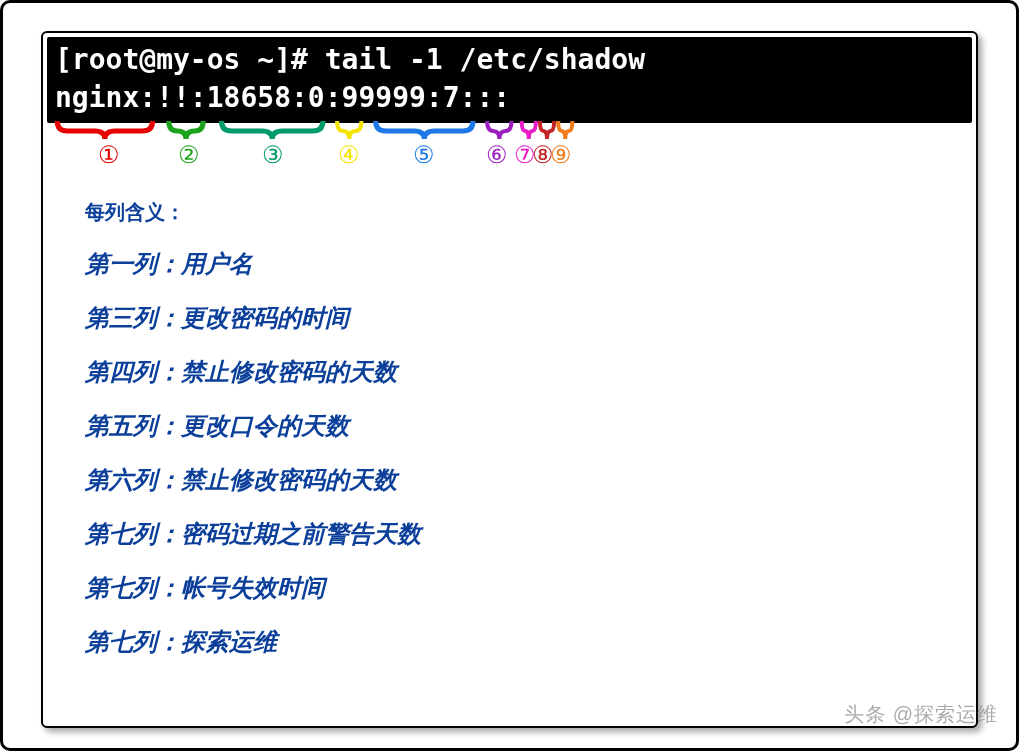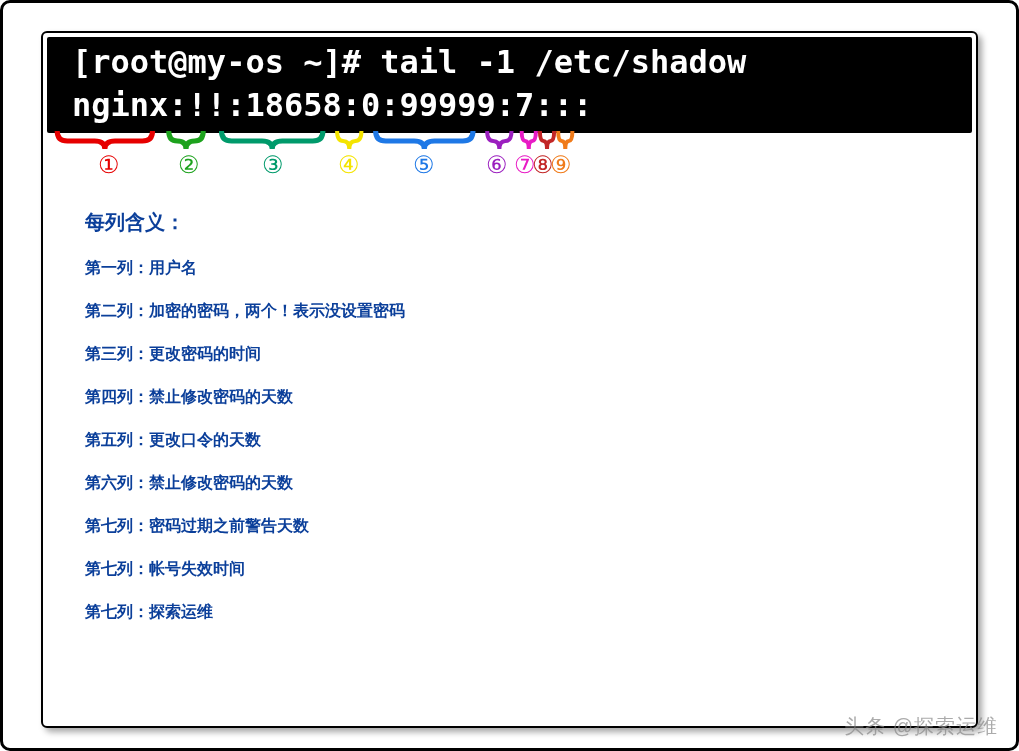--- a/index.html
+++ b/index.html
@@ -27,24 +27,24 @@
     border: 2px solid #000;
     border-radius: 6px;
     box-shadow: 4px 4px 6px rgba(0,0,0,0.35);
     position: relative;
     background: #fff;
   }
   .terminal {
     background: #000;
     color: #fff;
     font-family: "DejaVu Sans Mono","Courier New",monospace;
-    font-size: 32px;
+    font-size: 28px;
     font-weight: 700;
     line-height: 1.35;
-    padding: 4px 8px 6px 25px;
+    padding: 4px 8px 6px 8px;
     margin: 4px 4px 0 4px;
     border-radius: 2px;
     white-space: pre;
   }
   .brace-row {
     position: relative;
     height: 46px;
     margin-top: -2px;
   }
   .brace-row svg {
@@ -66,27 +66,28 @@
   }
   .explain .hdr {
     color: #0b3f9a;
     font-weight: 700;
     font-size: 20px;
     margin-bottom: 22px;
   }
   .explain .row {
     color: #0b3f9a;
     font-weight: 700;
-    font-size: 16px;
+    font-size: 24px;
     margin-bottom: 22px;
+    font-style: italic;
   }
   .watermark {
     position: absolute;
     right: 18px;
-    bottom: 8px;
+    bottom: 20px;
     color: #888;
     font-size: 20px;
     letter-spacing: 1px;
     opacity: 0.7;
   }
 </style>
 </head>
 <body>
 
 <div class="outer">
@@ -169,21 +170,20 @@
         <span class="circ" style="left: 443px; top: 20px; color: rgb(155, 31, 191);">⑥</span>
         <span class="circ" style="left: 471px; top: 20px; color: rgb(232, 27, 197);">⑦</span>
         <span class="circ" style="left: 489px; top: 20px; color: rgb(194, 38, 38);">⑧</span>
         <span class="circ" style="left: 507px; top: 20px; color: rgb(240, 123, 26);">⑨</span>
       </div>
 
     <div class="explain">
       <div class="hdr">每列含义：</div>
       <div id="explain-rows">
           <div class="row">第一列：用户名</div>
-          <div class="row">第二列：加密的密码，两个！表示没设置密码</div>
           <div class="row">第三列：更改密码的时间</div>
           <div class="row">第四列：禁止修改密码的天数</div>
           <div class="row">第五列：更改口令的天数</div>
           <div class="row">第六列：禁止修改密码的天数</div>
           <div class="row">第七列：密码过期之前警告天数</div>
           <div class="row">第七列：帐号失效时间</div>
           <div class="row">第七列：探索运维</div>
         </div>
     </div>
 

